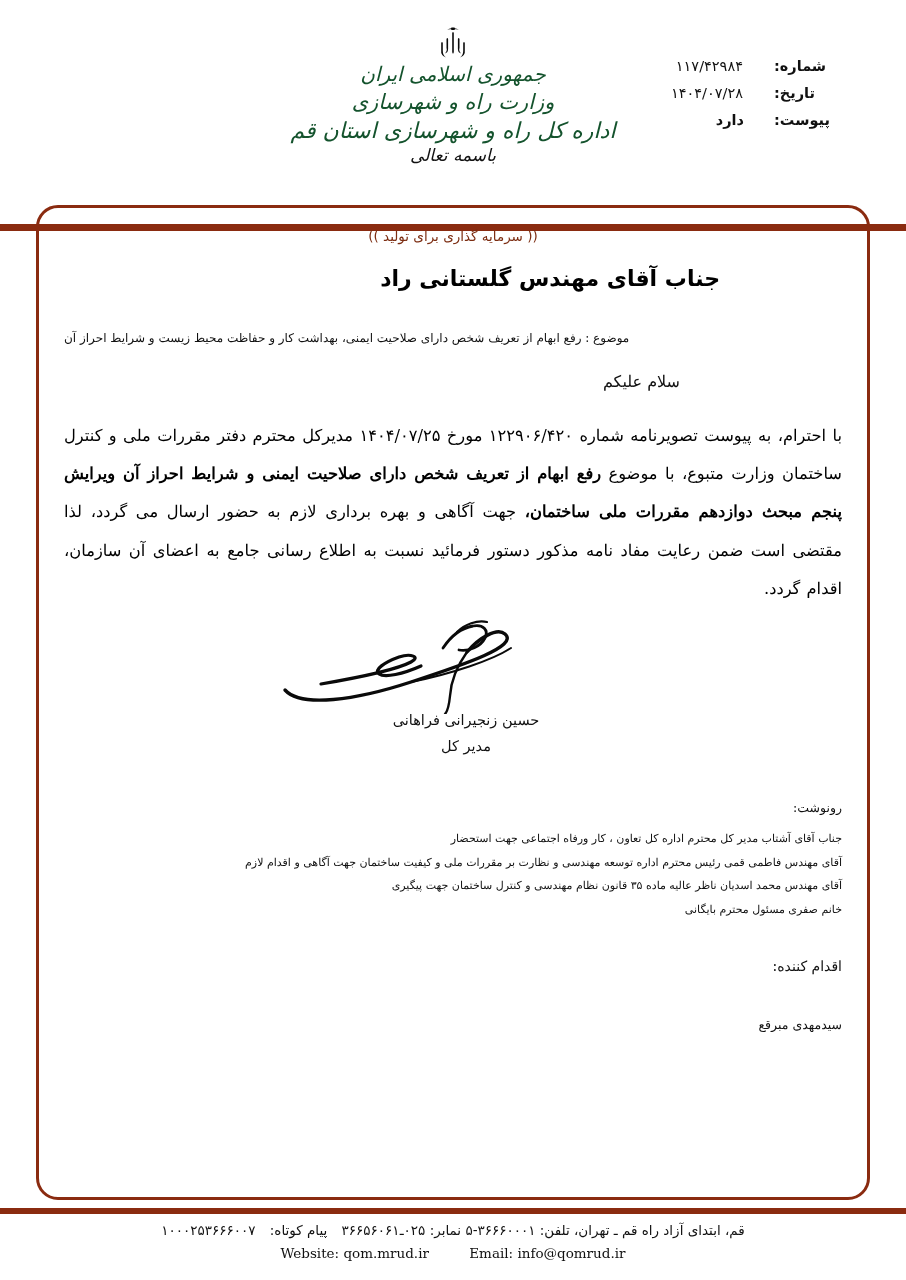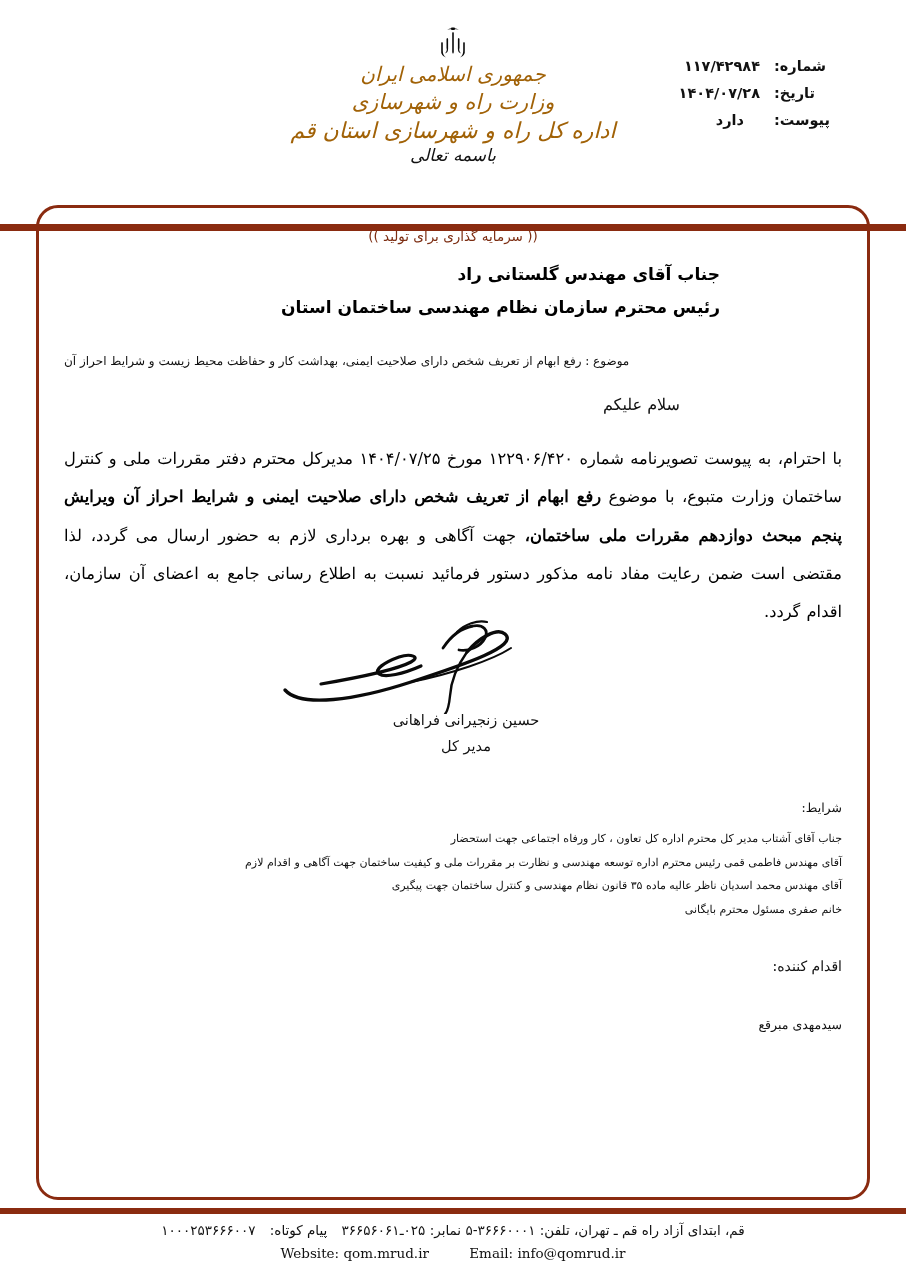--- a/index.html
+++ b/index.html
@@ -40,22 +40,22 @@
     font-size: 14.5px;
     font-weight: bold;
     letter-spacing: 0;
   }
   .meta-label {
     min-width: 74px;
     text-align: left;
     font-weight: bold;
   }
   .meta-value {
-    margin-right: 14px;
-    font-weight: bold;
+    margin-right: 31px;
+    font-weight: normal;
   }
   .meta-row.attach .meta-value { margin-right: 30px; font-weight: bold; text-align: center; }
 
   .emblem {
     position: absolute;
     top: 22px;
     left: 0; right: 0;
     text-align: center;
     font-size: 34px;
     line-height: 1;
@@ -64,21 +64,21 @@
   }
 
   .org-lines {
     position: absolute;
     top: 62px;
     left: 0; right: 0;
     text-align: center;
   }
   .org-line {
     font-family: "DejaVu Serif", "Liberation Serif", serif;
-    color: #a16207;
+    color: #14532d;
     font-style: italic;
     white-space: nowrap;
   }
   .org-1 { font-size: 20px; letter-spacing: 0.5px; margin-bottom: 4px; }
   .org-2 { font-size: 21px; letter-spacing: 0.5px; margin-bottom: 4px; }
   .org-3 { font-size: 22px; letter-spacing: 0.5px; }
   .basmala {
     font-family: "DejaVu Serif", "Liberation Serif", serif;
     font-style: italic;
     font-size: 17px;
@@ -124,21 +124,21 @@
     left: 64px;
     width: 778px;
     direction: rtl;
   }
 
   .addressee {
     margin-top: 8px;
     padding-right: 122px;
   }
   .addressee div {
-    font-size: 17px;
+    font-size: 22px;
     font-weight: bold;
     line-height: 1.95;
     color: #000;
   }
 
   .subject {
     margin-top: 26px;
     font-size: 12px;
     line-height: 1.9;
     text-align: left;
@@ -304,21 +304,20 @@
   <div class="rule"></div>
   <div class="slogan">(( سرمایه گذاری برای تولید ))</div>
 </div>
 
 <div class="frame"></div>
 
 <div class="content">
 
   <div class="addressee">
     <div>جناب آقای مهندس گلستانی راد</div>
-    <div>رئیس محترم سازمان نظام مهندسی ساختمان استان</div>
   </div>
 
   <div class="subject">موضوع : رفع ابهام از تعریف شخص دارای صلاحیت ایمنی، بهداشت کار و حفاظت محیط زیست و شرایط احراز آن</div>
 
   <div class="greeting">سلام علیکم</div>
 
   <div class="body-text"><span>با احترام، به پیوست تصویرنامه شماره ۱۲۲۹۰۶/۴۲۰ مورخ ۱۴۰۴/۰۷/۲۵ مدیرکل محترم دفتر مقررات ملی و کنترل ساختمان وزارت متبوع، با موضوع </span><b>رفع ابهام از تعریف شخص دارای صلاحیت ایمنی و شرایط احراز آن ویرایش پنجم مبحث دوازدهم مقررات ملی ساختمان،</b><span> جهت آگاهی و بهره برداری لازم به حضور ارسال می گردد، لذا مقتضی است ضمن رعایت مفاد نامه مذکور دستور فرمائید نسبت به اطلاع رسانی جامع به اعضای آن سازمان، اقدام گردد.</span></div>
 </div>
 
 <div class="signature-block">
@@ -332,21 +331,21 @@
         <path d="M196 14 C204 6 216 2 226 4" stroke-width="2.2"></path>
         <path d="M150 64 C190 56 232 42 250 30" stroke-width="2"></path>
       </g>
     </svg>
   </div>
   <div class="sig-name">حسین زنجیرانی فراهانی</div>
   <div class="sig-title">مدیر کل</div>
 </div>
 
 <div class="cc-block">
-  <div class="cc-heading">شرایط:</div>
+  <div class="cc-heading">رونوشت:</div>
   <div class="cc-item">جناب آقای آشتاب مدیر کل محترم اداره کل تعاون ، کار ورفاه اجتماعی جهت استحضار</div>
   <div class="cc-item">آقای مهندس فاطمی قمی رئیس محترم اداره توسعه مهندسی و نظارت بر مقررات ملی و کیفیت ساختمان جهت آگاهی و اقدام لازم</div>
   <div class="cc-item">آقای مهندس محمد اسدیان ناظر عالیه ماده ۳۵ قانون نظام مهندسی و کنترل ساختمان جهت پیگیری</div>
   <div class="cc-item">خانم صفری مسئول محترم بایگانی</div>
 </div>
 
 <div class="action-block">
   <div class="action-heading">اقدام کننده:</div>
   <div class="action-name">سیدمهدی مبرقع</div>
 </div>

